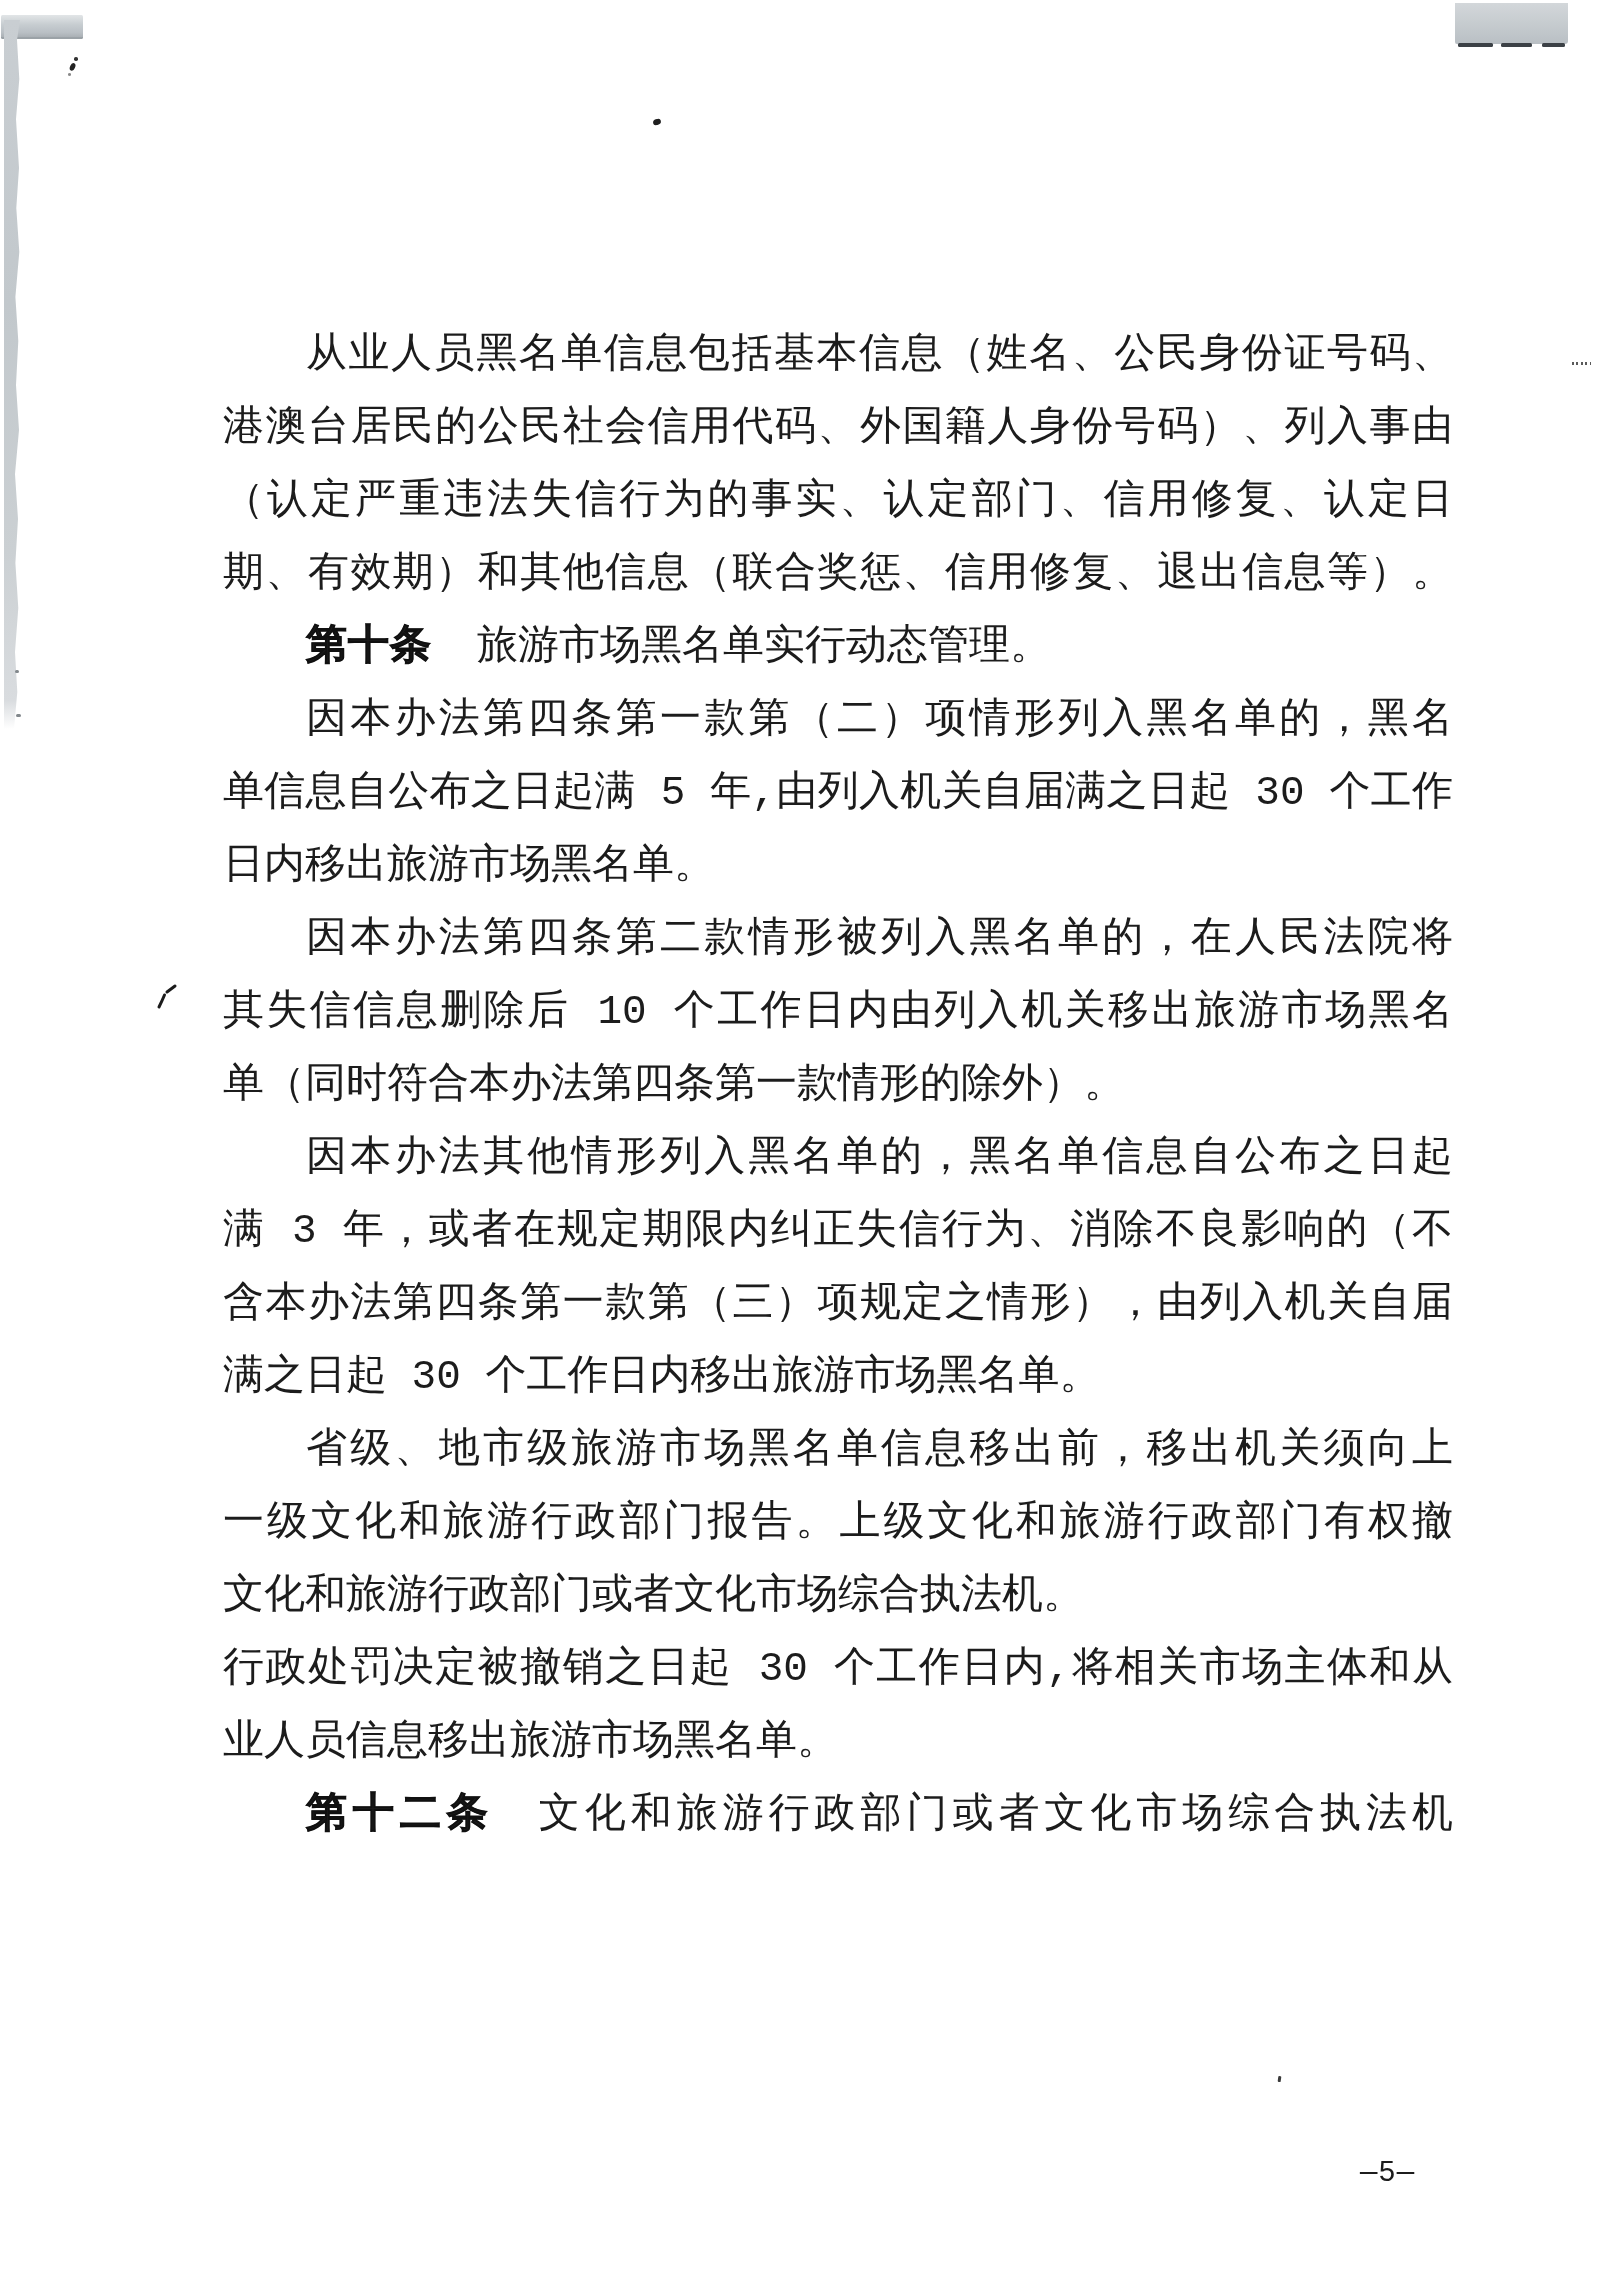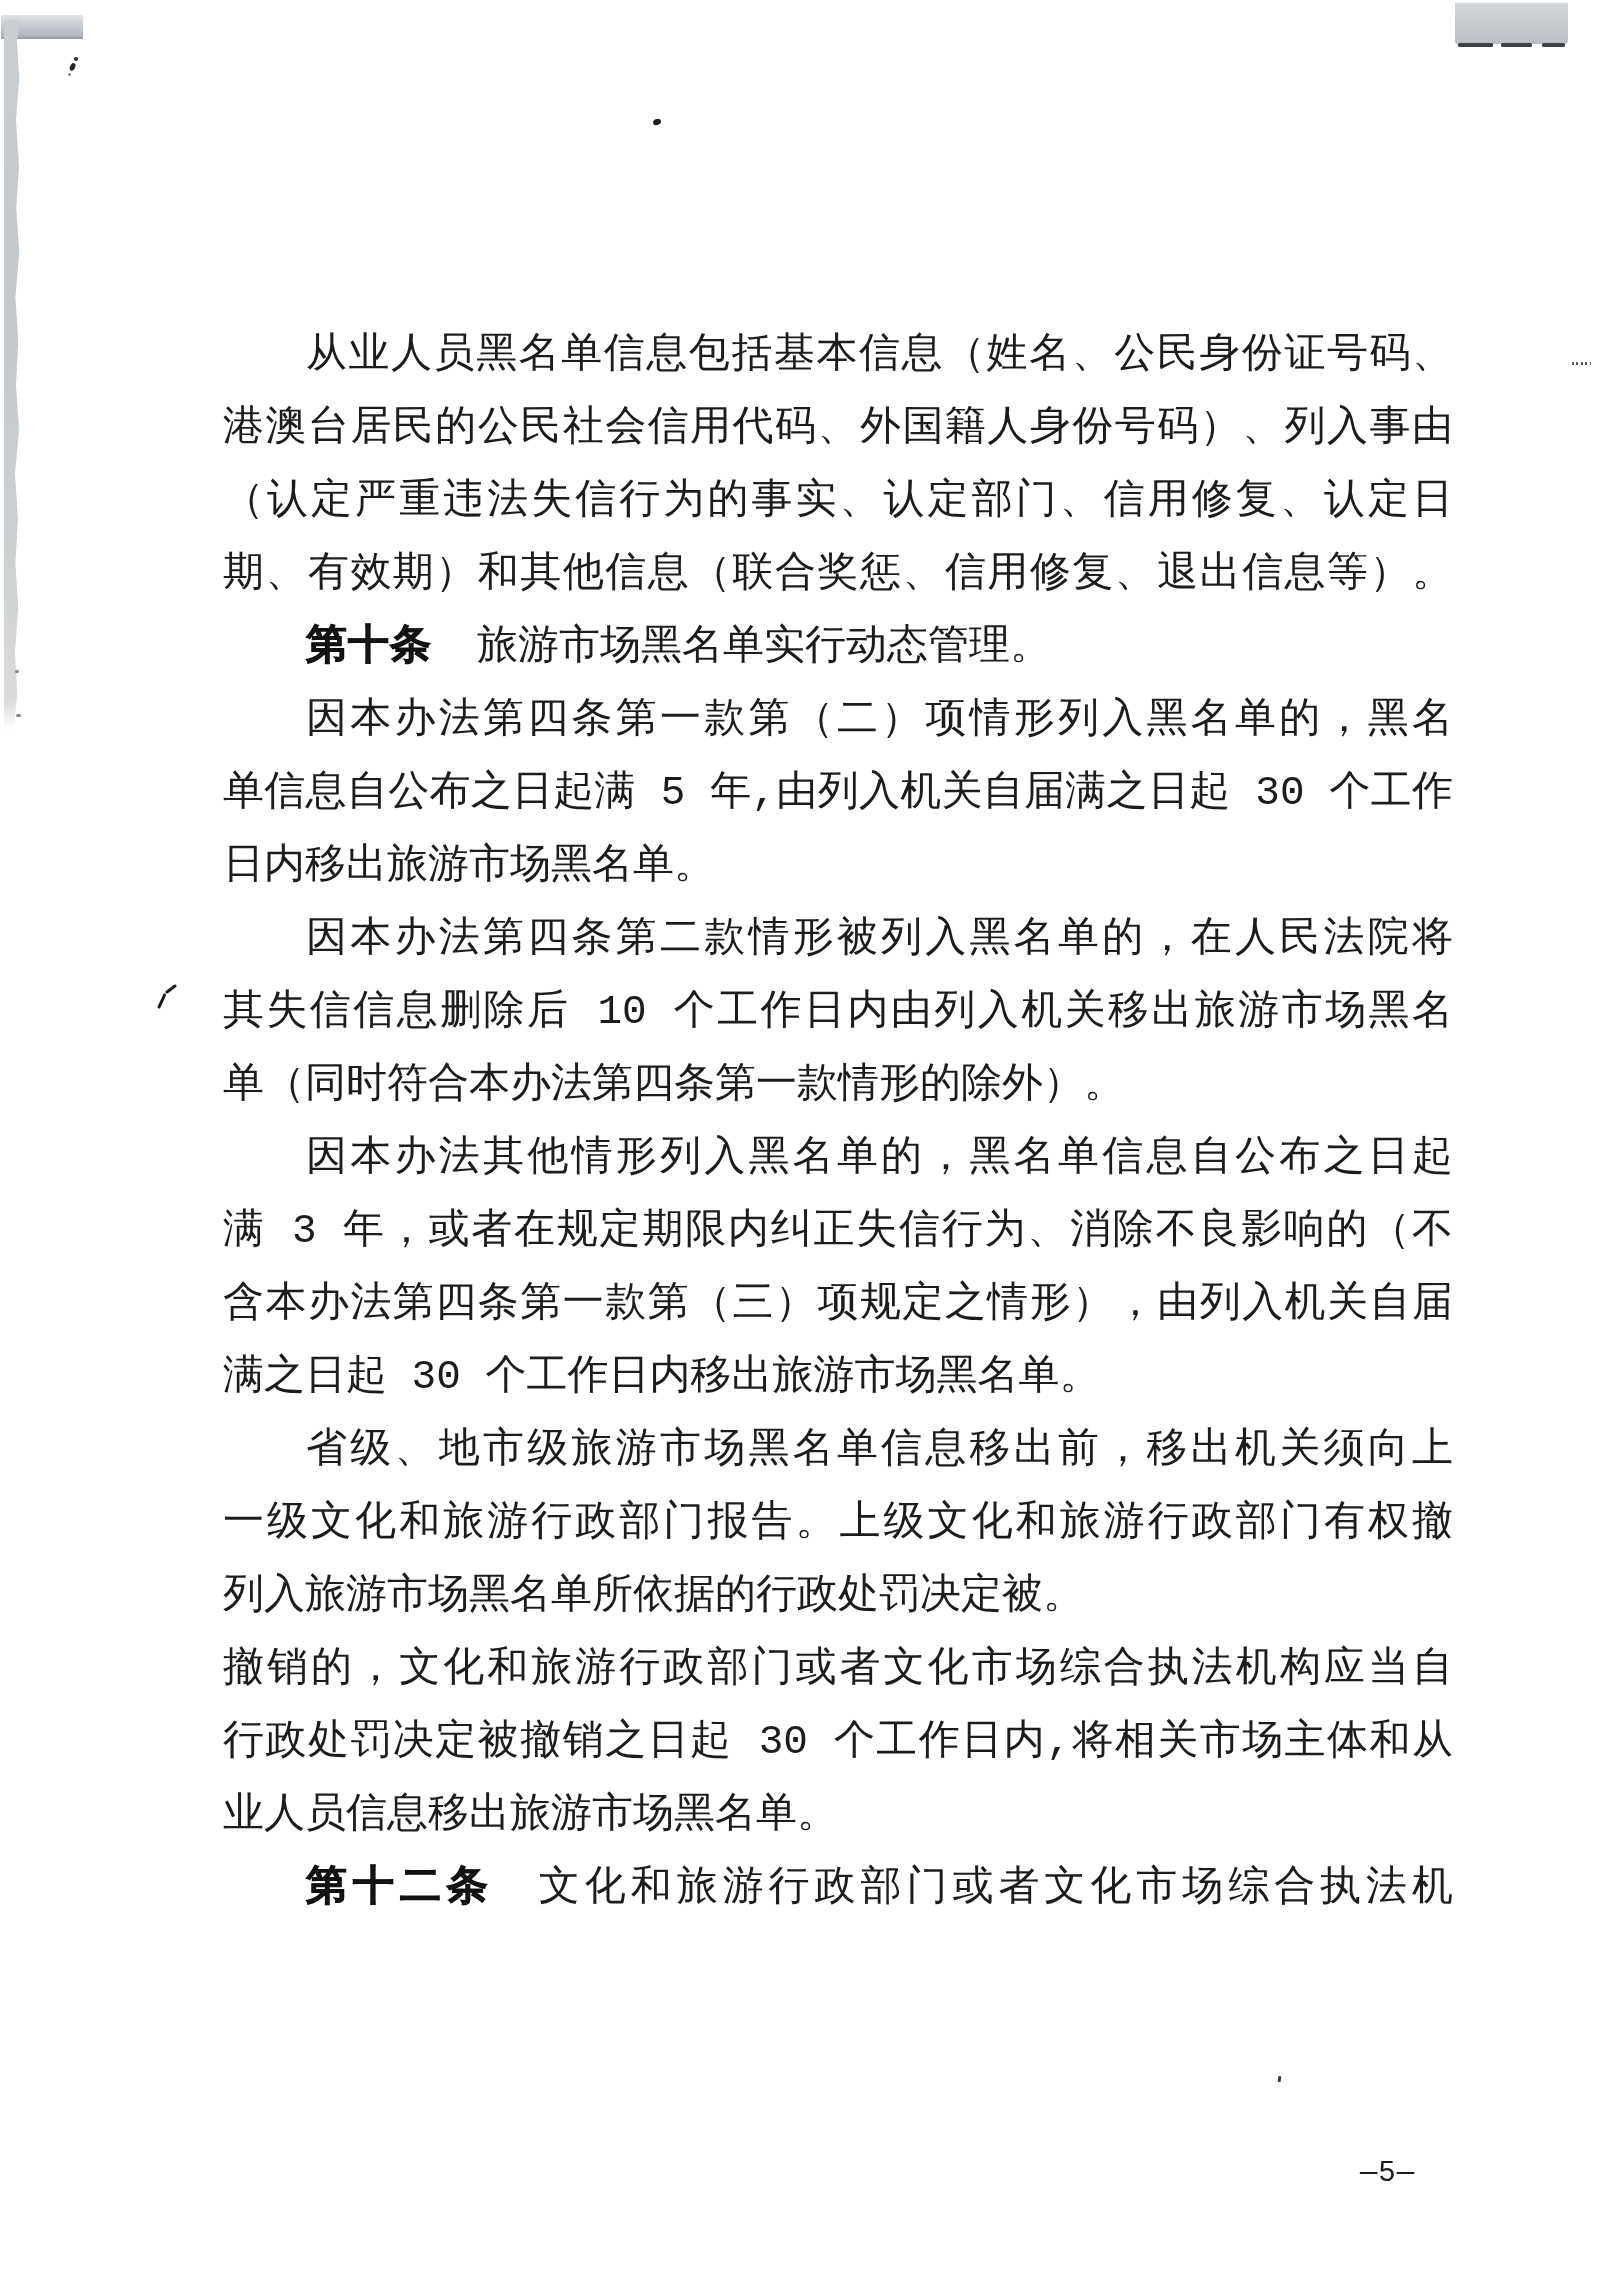--- a/index.html
+++ b/index.html
@@ -116,22 +116,21 @@
       <div class="line short">日内移出旅游市场黑名单。</div>
       <div class="line indent">因本办法第四条第二款情形被列入黑名单的，在人民法院将</div>
       <div class="line">其失信信息删除后 10 个工作日内由列入机关移出旅游市场黑名</div>
       <div class="line short">单（同时符合本办法第四条第一款情形的除外）。</div>
       <div class="line indent">因本办法其他情形列入黑名单的，黑名单信息自公布之日起</div>
       <div class="line">满 3 年，或者在规定期限内纠正失信行为、消除不良影响的（不</div>
       <div class="line">含本办法第四条第一款第（三）项规定之情形），由列入机关自届</div>
       <div class="line short">满之日起 30 个工作日内移出旅游市场黑名单。</div>
       <div class="line indent">省级、地市级旅游市场黑名单信息移出前，移出机关须向上</div>
       <div class="line">一级文化和旅游行政部门报告。上级文化和旅游行政部门有权撤</div>
-      <div class="line short">列入旅游市场黑名单所依据的行政处罚决定被。</div>
-      <div class="line">撤销的，文化和旅游行政部门或者文化市场综合执法机构应当自</div>
+      <div class="line short">文化和旅游行政部门或者文化市场综合执法机。</div>
       <div class="line">行政处罚决定被撤销之日起 30 个工作日内,将相关市场主体和从</div>
       <div class="line short">业人员信息移出旅游市场黑名单。</div>
       <div class="line indent"><b>第十二条</b>文化和旅游行政部门或者文化市场综合执法机</div>
     </main>
 
   <div class="page-number">—5—</div>
 
 </div>
 
 

